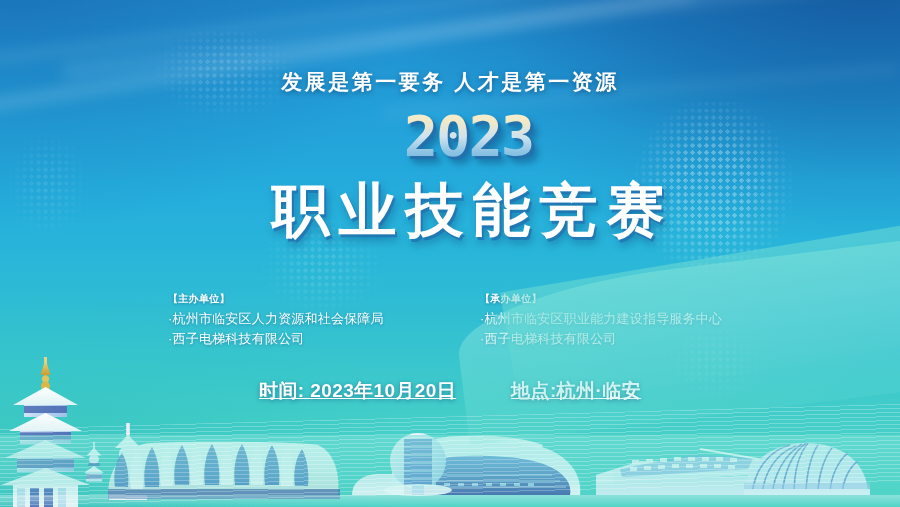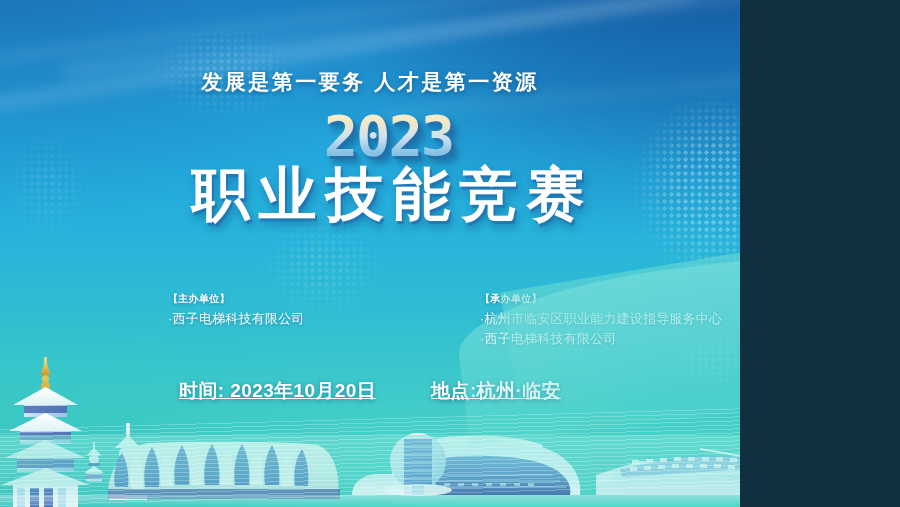--- a/index.html
+++ b/index.html
@@ -1,18 +1,18 @@
 <!DOCTYPE html>
 <html><head>
 <meta charset="utf-8">
 <style>
   html,body{margin:0;padding:0;background:#10303f;}
   *{box-sizing:border-box;}
   .stage{
-    position:relative;width:740px;height:507px;overflow:hidden;
+    position:relative;width:900px;height:507px;overflow:hidden;
     font-family:"Liberation Sans","DejaVu Sans",sans-serif;
     background:linear-gradient(to bottom,
        #1f86c9 0%, #2194d3 10%, #23a1d9 24%, #24abdc 36%,
        #28b4da 48%, #2fbcd4 60%, #39c6cd 72%, #45cfc8 84%, #52d6c6 100%);
   }
 
   
   .tintTR{position:absolute;inset:0;
     background:radial-gradient(ellipse 620px 340px at 96% -6%,
         rgba(18,78,150,.80) 0%, rgba(20,90,160,.52) 38%,
@@ -68,21 +68,21 @@
     font-family:"DejaVu Sans Mono","Liberation Mono",monospace;
     font-size:56px;font-weight:bold;line-height:1;letter-spacing:-2px;
     background:linear-gradient(to bottom,#f6efd2 0%,#f2e9c6 24%,#cfe2ee 52%,#8dc4e4 78%,#6fb3dd 100%);
     -webkit-background-clip:text;background-clip:text;color:transparent;
     -webkit-text-fill-color:transparent;
     filter:drop-shadow(3px 3px 0 rgba(36,110,170,.85)) drop-shadow(4px 5px 3px rgba(12,70,120,.45));
     transform:scaleX(1.02);
   }
   .l1txt{font-size:50px;font-weight:bold;color:#fff;letter-spacing:2px;line-height:1;
     text-shadow:2px 3px 0 rgba(33,112,176,.75), 3px 5px 6px rgba(10,60,110,.40);}
-  .line2{margin-top:0;font-size:58px;font-weight:bold;color:#fff;letter-spacing:9px;
+  .line2{margin-top:16px;font-size:58px;font-weight:bold;color:#fff;letter-spacing:9px;
     line-height:1.05;text-indent:9px;
     text-shadow:2px 3px 0 rgba(33,112,176,.75), 3px 6px 8px rgba(10,60,110,.42);}
 
   .orgs{position:absolute;top:292px;left:0;right:0;}
   .orgcol{position:absolute;color:#ffffff;}
   .orgcol.left{left:168px;}
   .orgcol.right{left:480px;}
   .orghead{font-size:10px;font-weight:bold;letter-spacing:.3px;margin-bottom:3px;
     text-shadow:0 1px 3px rgba(10,60,110,.45);}
   .orgitem{font-size:13px;line-height:1.52;letter-spacing:.2px;
@@ -136,20 +136,21 @@
   <div class="titleWrap">
     <div class="line1">
       <span class="year">2023</span>
     </div>
     <div class="line2">职业技能竞赛</div>
   </div>
 
   <div class="orgs">
     <div class="orgcol left">
       <div class="orghead">【主办单位】</div>
+      <div class="orgitem">·杭州市临安区人力资源和社会保障局</div>
       <div class="orgitem">·西子电梯科技有限公司</div>
     </div>
     <div class="orgcol right">
       <div class="orghead">【承办单位】</div>
       <div class="orgitem">·杭州市临安区职业能力建设指导服务中心</div>
       <div class="orgitem">·西子电梯科技有限公司</div>
     </div>
   </div>
 
   <div class="meta">

